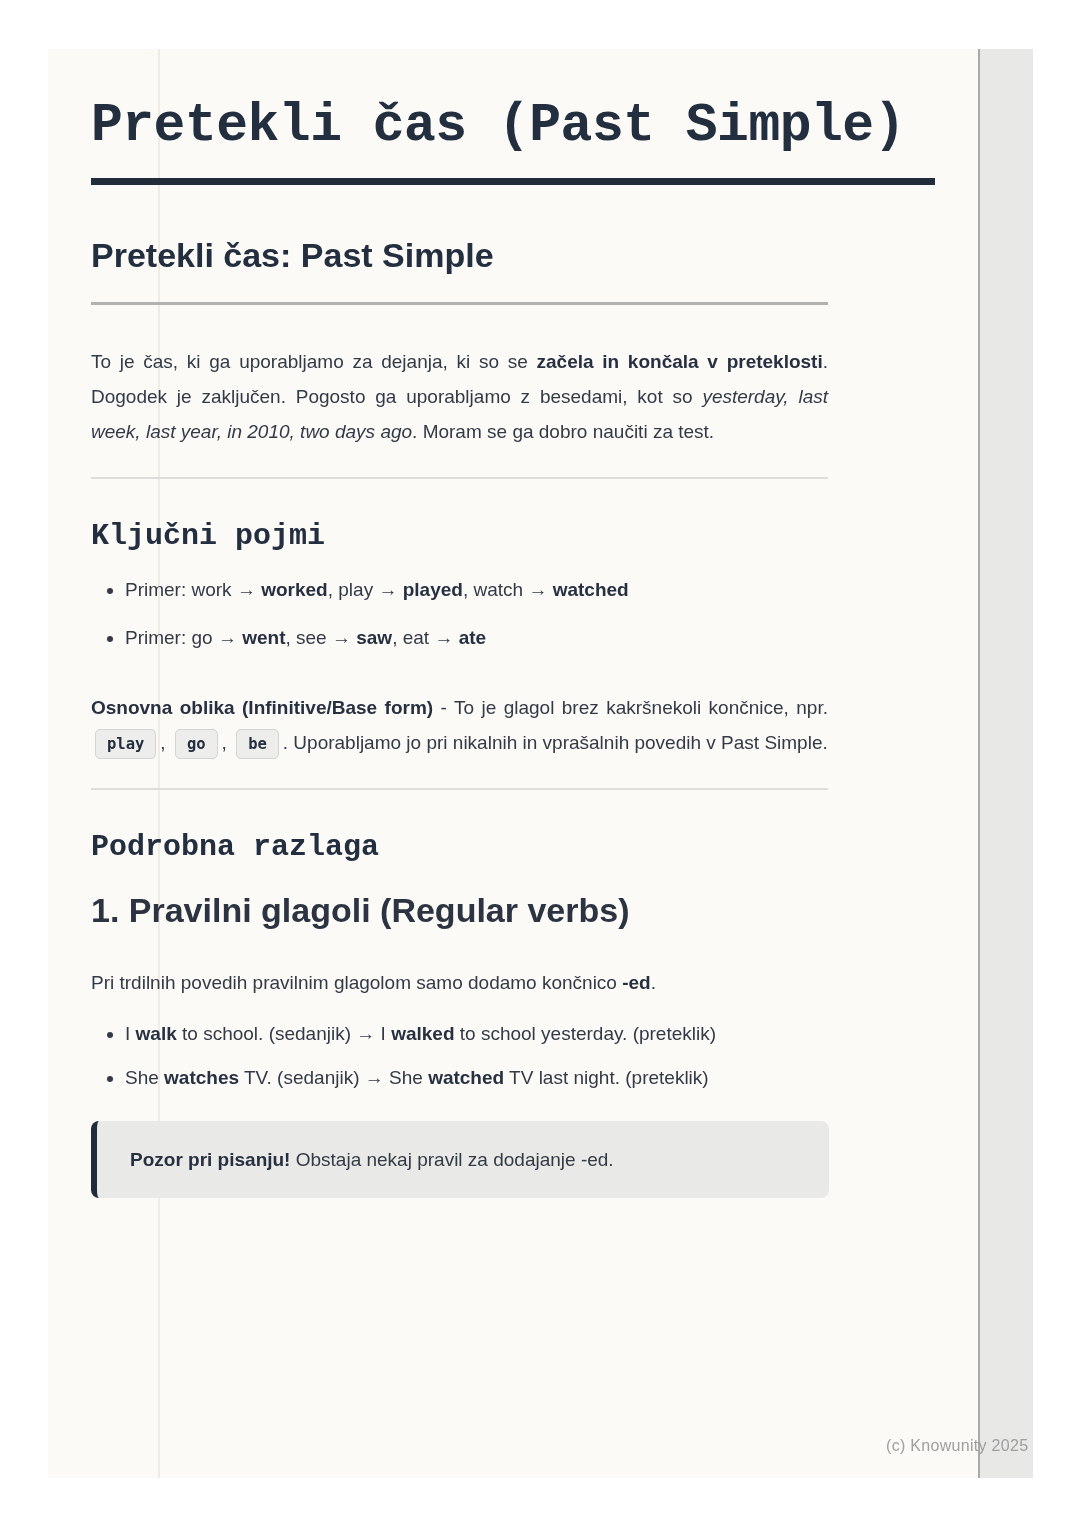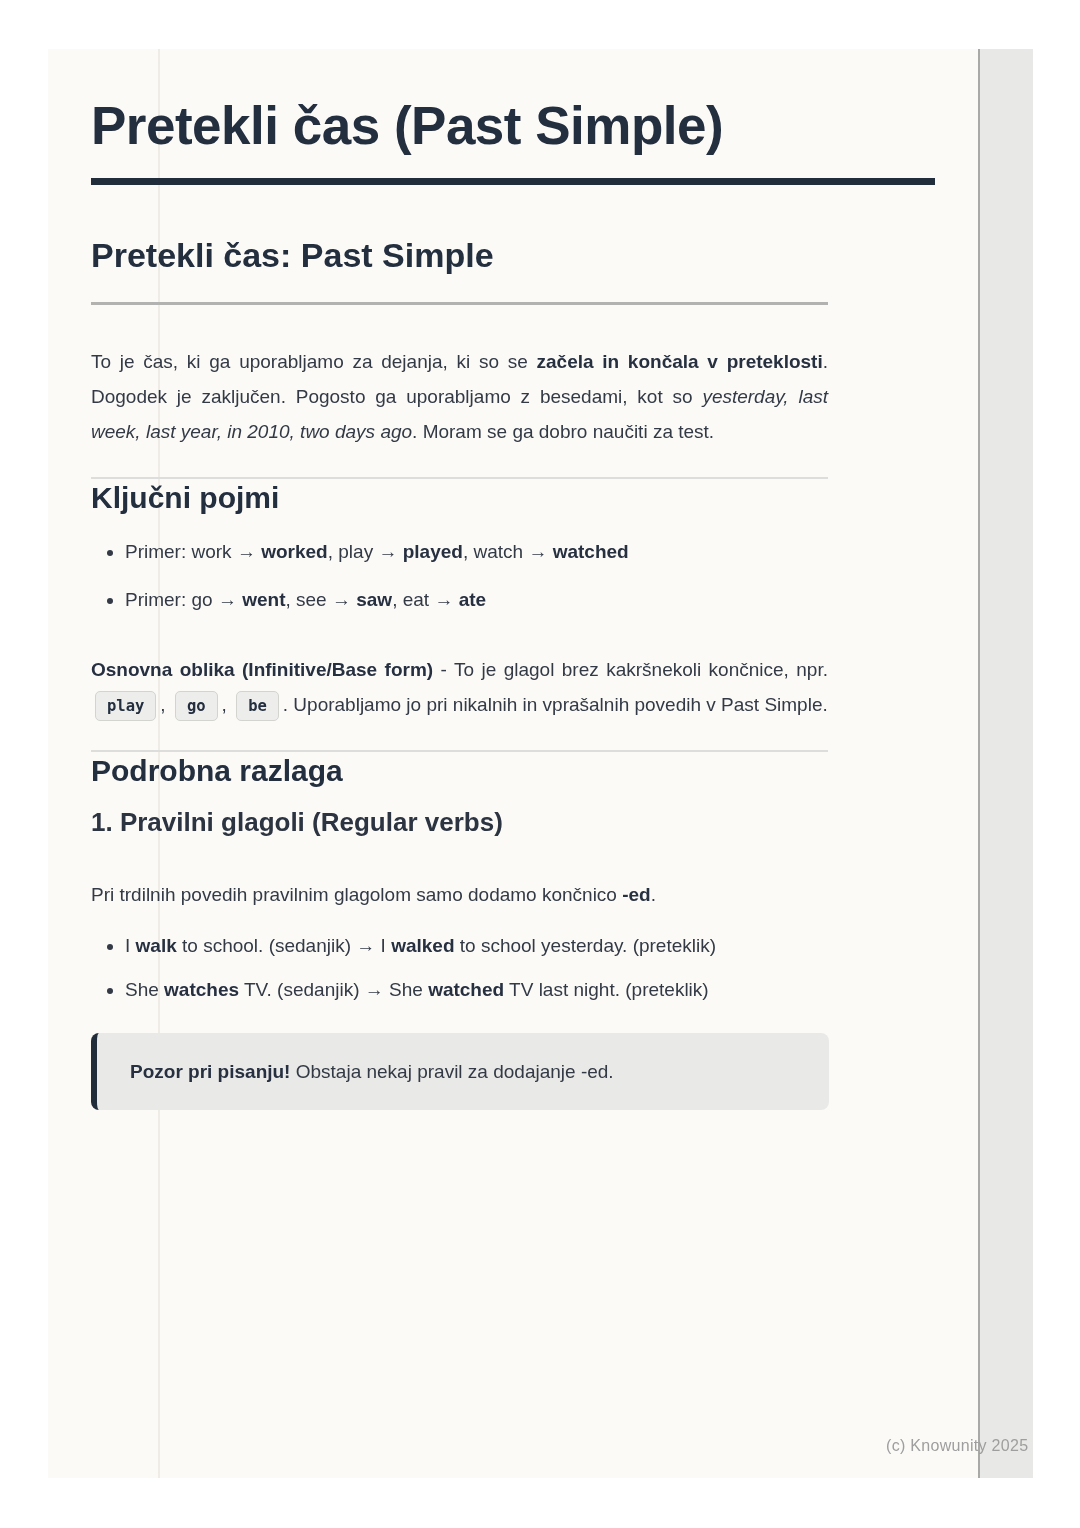--- a/index.html
+++ b/index.html
@@ -35,32 +35,32 @@
     background:var(--page-bg);
   }
   .fold-line{
     position:absolute;left:110px;top:0;bottom:0;width:2px;
     background:rgba(214,209,192,0.35);
   }
   .content{position:relative;padding:0 43px;}
   h1{
     margin:46px 0 0;
     font-size:53px;line-height:62px;font-weight:800;
-    letter-spacing:-0.5px;color:var(--heading);
+    letter-spacing:-0.5px;color:var(--heading);font-family:Liberation Mono, monospace;
   }
   .title-rule{height:7px;background:var(--accent-rule);margin-top:21px;}
   .narrow{width:737px;}
   h2{color:var(--heading);font-weight:700;margin:0;}
   h2.underlined{
     margin-top:50px;font-size:34px;line-height:40px;
     padding-bottom:27px;border-bottom:3px solid var(--h2-underline);
   }
-  h2.section{font-size:30px;line-height:38px;}
+  h2.section{margin-top:38px;font-size:30px;line-height:38px;font-family:Liberation Mono, monospace;}
   h3{
-    margin:16px 0 0;font-size:26px;line-height:32px;
+    margin:28px 0 0;font-size:34px;line-height:32px;
     font-weight:600;color:#2c3442;
   }
   p{
     margin:39px 0 0;font-size:19px;line-height:35px;
     text-align:justify;color:var(--body-text);
   }
   p.tight{margin-top:24px;}
   strong{font-weight:700;color:#273040;}
   em{font-style:italic;}
   hr.divider{

